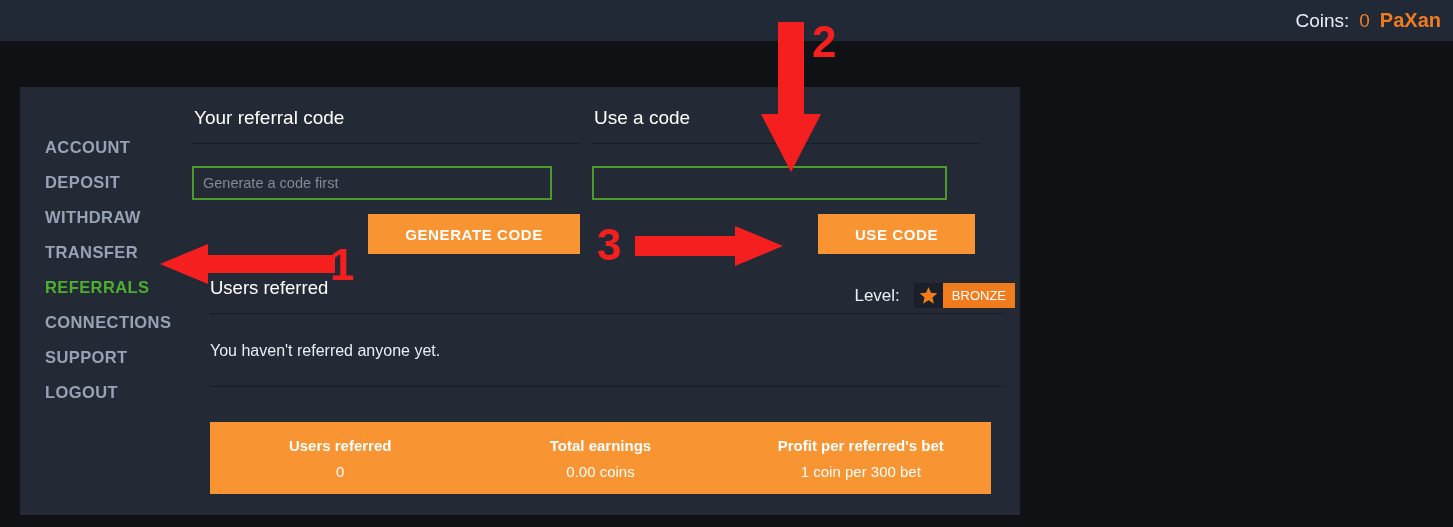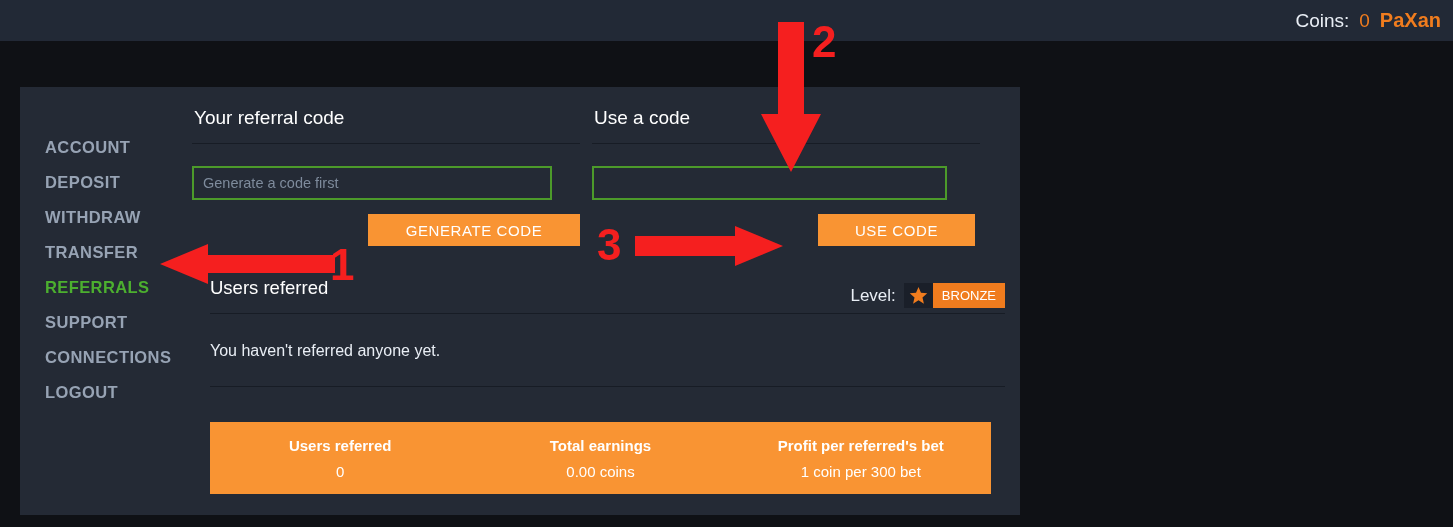--- a/index.html
+++ b/index.html
@@ -137,36 +137,36 @@
     display: flex;
   }
   .btn-row.left { justify-content: flex-end; padding-right: 0px; }
   .btn-row.right { justify-content: flex-end; padding-right: 5px; }
   .btn {
     background: #f99433;
     color: #ffffff;
     border: none;
     font-family: "Liberation Sans", sans-serif;
     font-size: 15px;
-    font-weight: normal;
+    font-weight: bold;
     letter-spacing: 0.6px;
-    height: 32px;
+    height: 40px;
     cursor: pointer;
   }
   .btn.generate { width: 212px; }
   .btn.use { width: 157px; }
 
   
   .level-row {
     position: absolute;
-    right: 15px;
+    right: 5px;
     top: 196px;
     display: flex;
     align-items: center;
-    gap: 8px;
+    gap: 14px;
     text-align: right;
   }
   .level-label {
     color: #e9eef5;
     font-size: 17px;
   }
   .level-badge {
     display: flex;
     align-items: stretch;
     height: 25px;
@@ -258,22 +258,22 @@
 </div>
 
 <div class="panel">
 
   <nav class="sidebar">
     <span class="nav-item">ACCOUNT</span>
     <span class="nav-item">DEPOSIT</span>
     <span class="nav-item">WITHDRAW</span>
     <span class="nav-item">TRANSFER</span>
     <span class="nav-item active">REFERRALS</span>
+    <span class="nav-item">CONNECTIONS</span>
     <span class="nav-item">SUPPORT</span>
-    <span class="nav-item">CONNECTIONS</span>
     <span class="nav-item">LOGOUT</span>
   </nav>
 
   <div class="content">
 
     <div class="cols">
 
       <div class="col">
         <div class="col-title">Your referral code</div>
         <div class="hr"></div>

